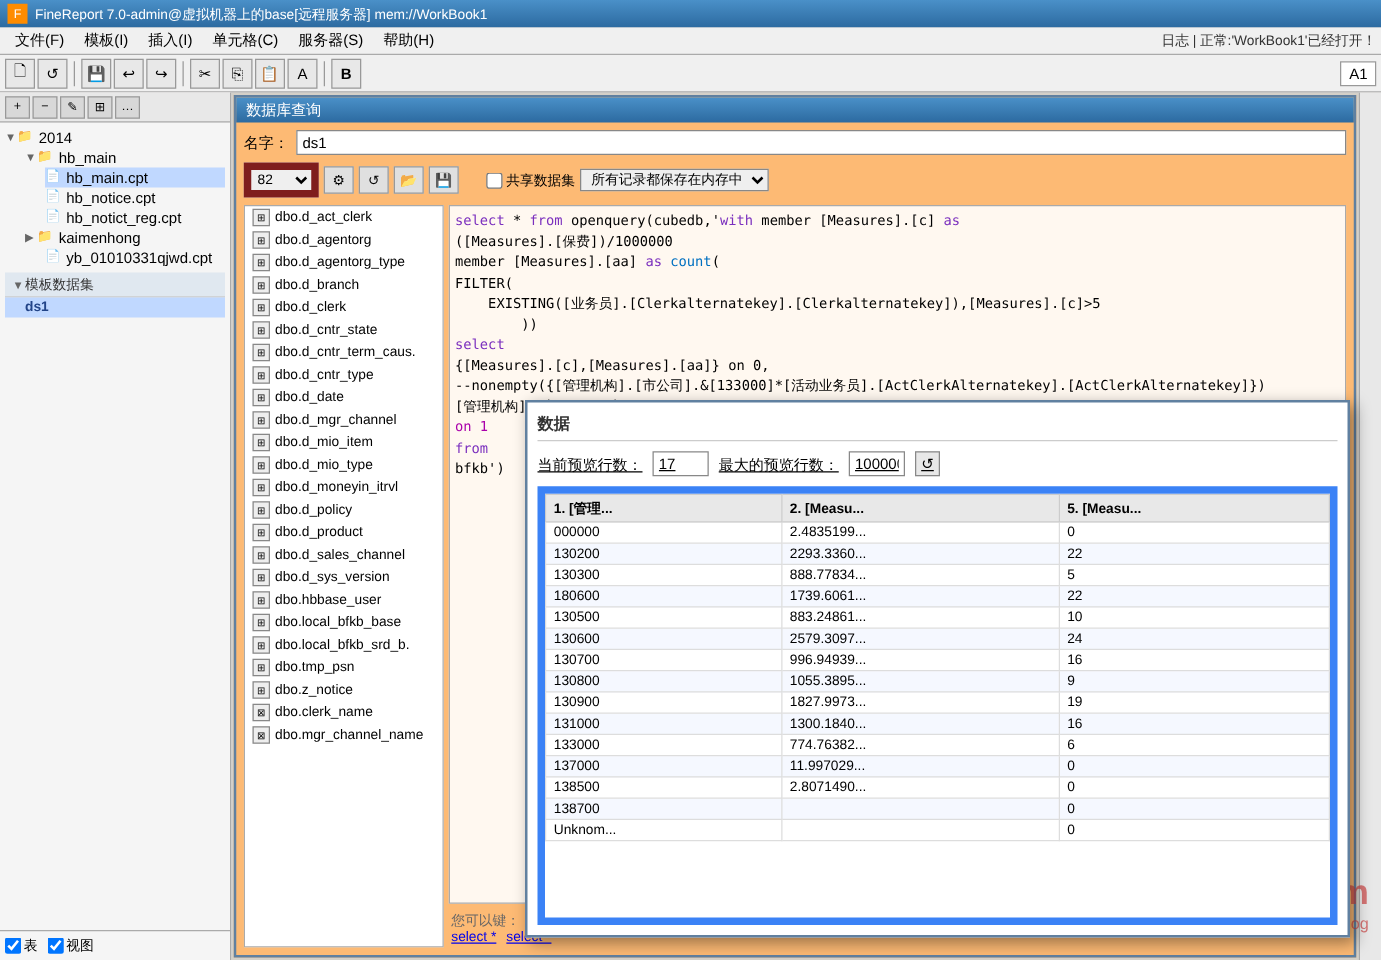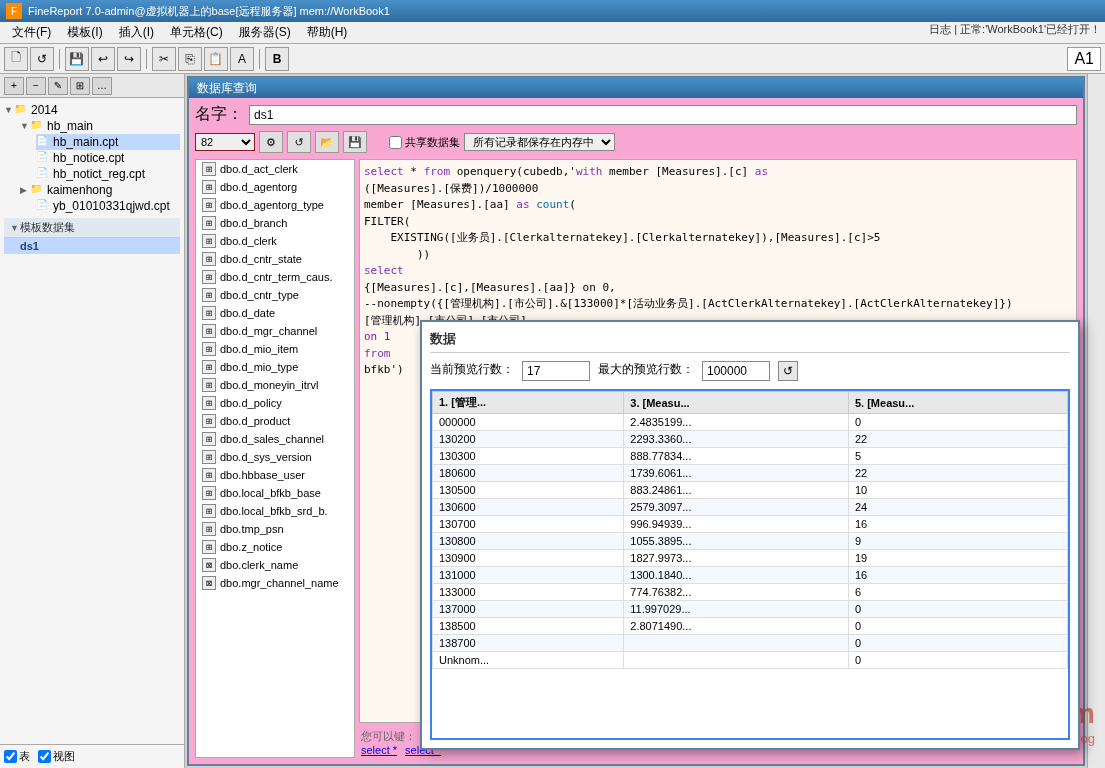--- a/index.html
+++ b/index.html
@@ -29,20 +29,21 @@
       margin-right: 6px;
       font-size: 10px;
       display: flex; align-items: center; justify-content: center;
     }
 
     
     .menu-bar {
       background: #f0f0f0;
       height: 22px;
       display: flex;
+      align-items: center;
       border-bottom: 1px solid #aaa;
       padding: 0 4px;
       font-size: 12px;
     }
     .menu-item {
       padding: 2px 8px;
       cursor: pointer;
     }
     .menu-status {
       margin-left: auto;
@@ -64,21 +65,21 @@
       width: 24px; height: 24px;
       background: #e8e8e8;
       border: 1px solid #999;
       display: flex; align-items: center; justify-content: center;
       cursor: pointer;
       font-size: 12px;
     }
     .toolbar-sep { width: 1px; height: 20px; background: #999; margin: 0 3px; }
     .cell-ref {
       margin-left: auto;
-      font-size: 16px;
+      font-size: 12px;
       padding: 2px 6px;
       border: 1px solid #999;
       background: white;
     }
 
     
     .main-layout {
       display: flex;
       height: calc(768px - 22px - 22px - 30px);
     }
@@ -158,21 +159,21 @@
       padding: 2px 16px;
       cursor: pointer;
       font-size: 11px;
       color: #224488;
     }
     .ds-item.selected { background: #c0d8ff; font-weight: bold; }
 
     
     .db-query-window {
       flex: 1;
-      background: #f9a8d4;
+      background: #fdba74;
       border: 2px solid #6080a0;
       position: relative;
       display: flex;
       flex-direction: column;
       margin: 2px;
     }
     .db-query-title {
       background: linear-gradient(to bottom, #4a90c8, #2c6aa0);
       color: white;
       height: 20px;
@@ -186,35 +187,35 @@
       display: flex;
       flex-direction: column;
       padding: 6px;
       gap: 6px;
     }
     .name-row {
       display: flex;
       align-items: center;
       gap: 6px;
     }
-    .name-label { font-size: 16px; font-family: Liberation Mono, monospace; }
+    .name-label { font-size: 12px; font-family: Liberation Mono, monospace; }
     .name-input {
       flex: 1;
       border: 1px solid #888;
       padding: 2px 4px;
       font-size: 12px;
     }
     .db-toolbar {
       display: flex;
       align-items: center;
       gap: 4px;
     }
     .db-select {
       width: 60px;
-      border: 1px solid #7f1d1d;
+      border: 6px solid #7f1d1d;
       font-size: 11px;
       padding: 1px;
     }
     .db-btn {
       width: 24px; height: 22px;
       background: #e0e0e0;
       border: 1px solid #999;
       display: flex; align-items: center; justify-content: center;
       cursor: pointer;
       font-size: 11px;
@@ -319,42 +320,43 @@
     }
     .preview-section-title {
       font-size: 13px;
       font-weight: bold;
       color: #333;
       border-bottom: 1px solid #ccc;
       padding-bottom: 4px;
     }
     .preview-controls {
       display: flex;
-      align-items: flex-start;
+      align-items: flex-end;
       gap: 8px;
       font-size: 12px;
+      text-decoration: underline;
     }
     .preview-input {
       border: 1px solid #888;
       padding: 2px 4px;
-      width: 68px;
+      width: 45px;
       font-size: 12px;
     }
     .preview-refresh {
       width: 20px; height: 20px;
       border: 1px solid #888;
       background: #e8e8e8;
       display: flex; align-items: center; justify-content: center;
       cursor: pointer;
       font-size: 12px;
     }
     .preview-table-wrapper {
       flex: 1;
       overflow: auto;
-      border: 2px solid #3b82f6;
+      border: 6px solid #3b82f6;
     }
     .preview-table {
       width: 100%;
       border-collapse: collapse;
       font-size: 11px;
     }
     .preview-table th {
       background: #e8e8e8;
       border: 1px solid #ccc;
       padding: 3px 6px;
@@ -673,21 +675,21 @@
       <input class="preview-input" value="17" style="">
       <span>最大的预览行数：</span>
       <input class="preview-input" value="100000" style="">
       <div class="preview-refresh">↺</div>
     </div>
     <div class="preview-table-wrapper">
       <table class="preview-table">
         <thead>
           <tr>
             <th>1. [管理...</th>
-            <th>3. [Measu...</th>
+            <th>2. [Measu...</th>
             <th>5. [Measu...</th>
           </tr>
         </thead>
         <tbody id="preview-tbody">
         <tr>
               <td>000000</td>
               <td>2.4835199...</td>
               <td>0</td>
             </tr>
             <tr>

